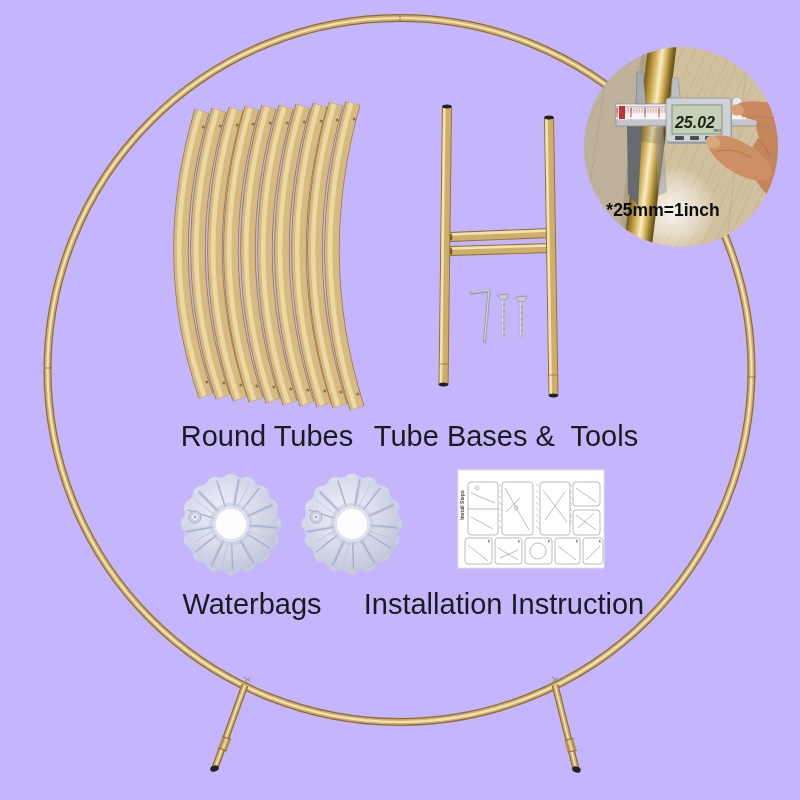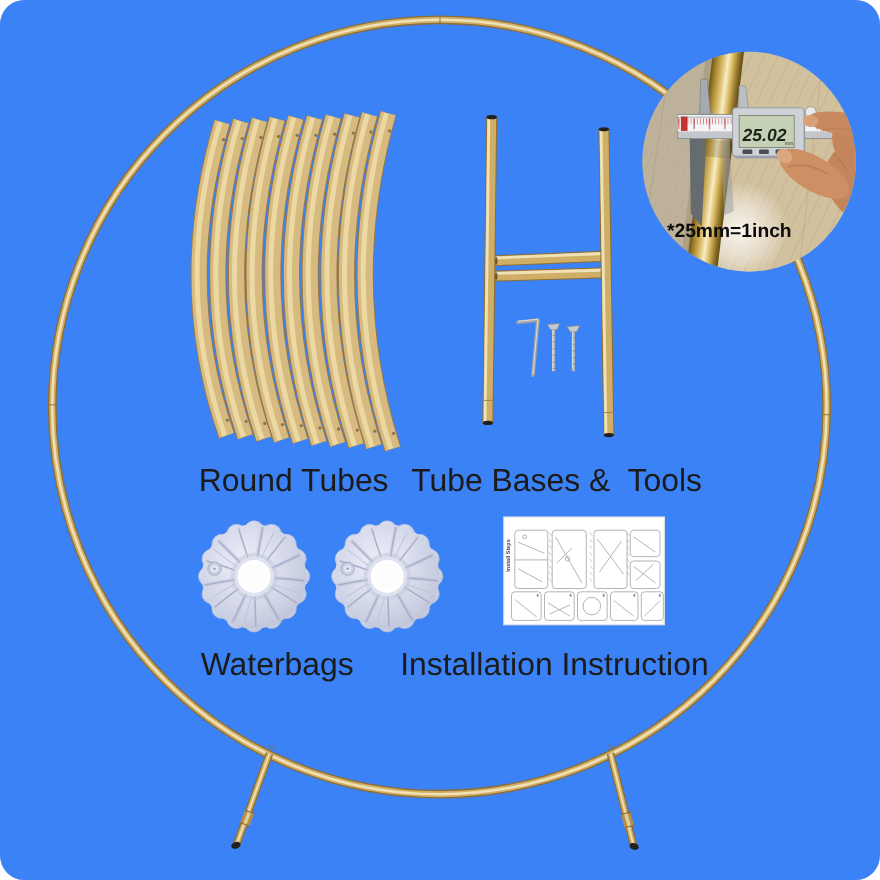--- a/index.html
+++ b/index.html
@@ -1,16 +1,16 @@
 <!DOCTYPE html>
 <html><head>
 <meta charset="utf-8">
 <style>
   html,body{margin:0;padding:0;background:#ffffff;}
-  .stage{position:relative;width:800px;height:800px;background:#3b82f6;overflow:hidden;border-radius:22px;}
+  .stage{position:relative;width:800px;height:800px;background:#c4b5fd;overflow:hidden;}
   svg{position:absolute;left:0;top:0;}
   svg text{font-family:"Liberation Sans",sans-serif;white-space:pre;}
   .lbl{font-size:29px;fill:#1b1b1b;}
   .gA{stroke:#8d6d35;fill:none}
   .gB{stroke:#cfae66;fill:none}
   .gC{stroke:#f0e2b6;fill:none}
   .tA{stroke:#9a7842;fill:none}
   .tB{stroke:#d6ba80;fill:none}
   .tC{stroke:#ecd9a4;fill:none}
   .sheetln{stroke:#9aa0a0;stroke-width:.7;fill:none}

